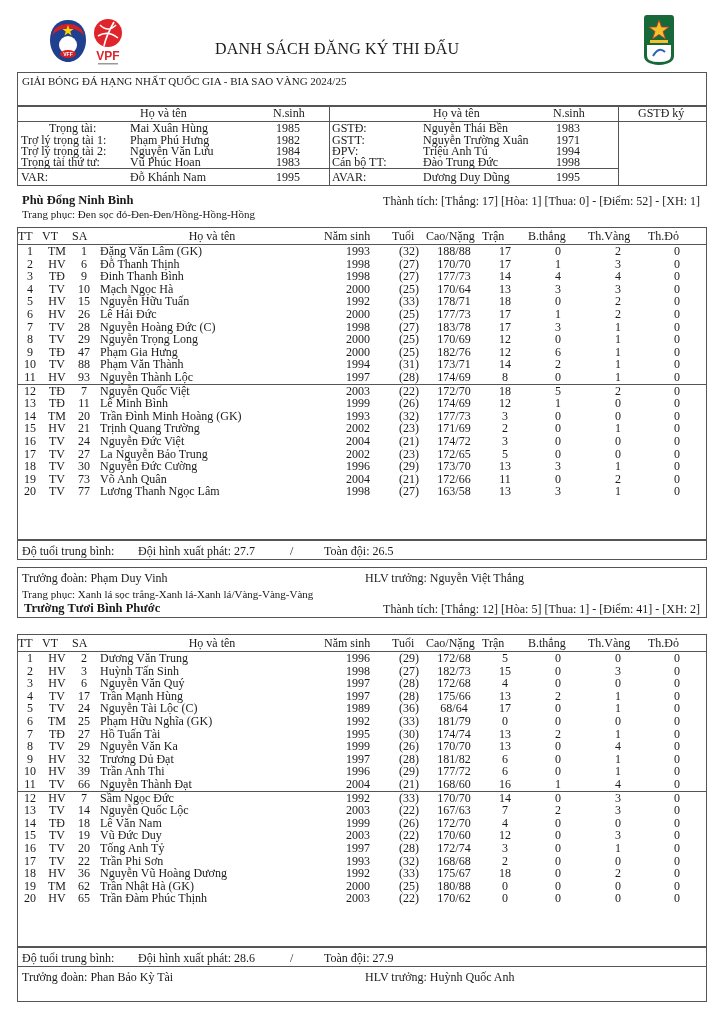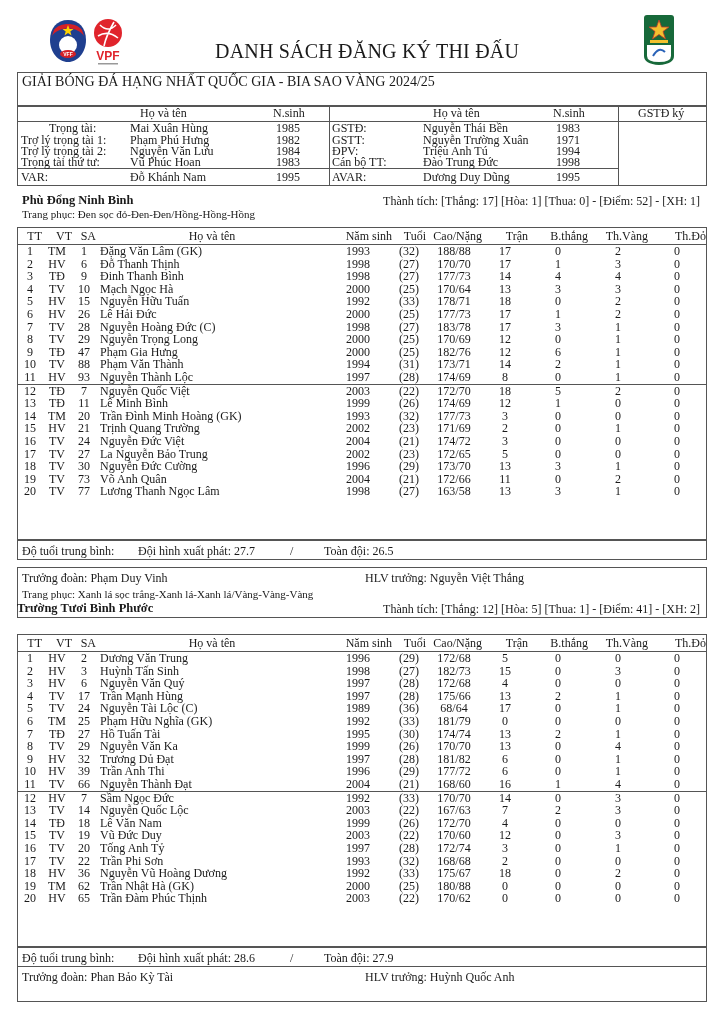--- a/index.html
+++ b/index.html
@@ -1,33 +1,33 @@
 <!DOCTYPE html>
 <html><head>
 <meta charset="utf-8">
 <style>
   html, body { margin:0; padding:0; background:#ffffff; }
   body { width:724px; height:1024px; position:relative; font-family:"Liberation Serif","DejaVu Serif",serif; color:#1a1a1a; overflow:hidden; }
   .abs { position:absolute; }
-  .title { left:215px; top:40px; font-size:20px; letter-spacing:0.2px; }
+  .title { left:215px; top:40px; font-size:16px; letter-spacing:0.2px; }
   .logo-vff { left:48px; top:18px; width:40px; height:46px; }
   .logo-vpf { left:92px; top:16px; width:32px; height:52px; }
   .logo-league { left:642px; top:14px; width:34px; height:52px; }
   .box { border:1px solid #555; box-sizing:border-box; }
-  .hdr { left:17px; top:72px; width:690px; height:34px; font-size:14px; line-height:15px; padding:1px 4px; }
+  .hdr { left:17px; top:72px; width:690px; height:34px; font-size:11px; line-height:15px; padding:1px 4px; }
   .off { left:17px; top:106px; width:690px; height:80px; font-size:12px; line-height:11.5px; }
   .off .vline { position:absolute; top:0; bottom:0; border-left:1px solid #555; }
   .off .hline { position:absolute; height:0; border-top:1px solid #555; }
   .off span { position:absolute; white-space:nowrap; }
   .team-name { font-weight:bold; font-size:12.5px; }
   .record { font-size:12px; text-align:right; }
   .kit { font-size:11px; }
   table.roster { border-collapse:collapse; font-size:12px; }
   .roster-wrap { left:17px; width:690px; }
-  .roster th { font-weight:normal; height:16px; padding:0; text-align:right; }
+  .roster th { font-weight:normal; height:16px; padding:0; text-align:left; }
   .roster td { padding:0; height:12.6px; line-height:12.6px; text-align:center; white-space:nowrap; }
   .roster td.name, .roster th.name { text-align:left; padding-left:4px; }
   .roster th.name { text-align:center; }
   .roster tr.sep td { border-top:1.5px solid #555; }
   .roster tr.head th { border-bottom:1px solid #555; }
   .avg { font-size:12px; left:17px; width:690px; height:20px; padding:3px 4px; box-sizing:border-box; }
   .sig { font-size:12px; left:17px; width:690px; padding:3px 4px; box-sizing:border-box; }
 </style>
 </head>
 <body>
@@ -414,21 +414,21 @@
   <span>Độ tuổi trung bình:</span>
   <span style="position:absolute;left:120px;">Đội hình xuất phát: 27.7</span>
   <span style="position:absolute;left:272px;">/</span>
   <span style="position:absolute;left:306px;">Toàn đội: 26.5</span>
 </div>
 <div class="abs box sig" style="top:559px;height:51px;margin-top:8px;">
   <span>Trưởng đoàn: Phạm Duy Vinh</span>
   <span style="position:absolute;left:347px;">HLV trưởng: Nguyễn Việt Thắng</span>
 </div>
 
-<div class="abs team-name" style="left:17px;top:601px;">Trường Tươi Bình Phước</div>
+<div class="abs team-name" style="left:24px;top:601px;">Trường Tươi Bình Phước</div>
 <div class="abs record" style="left:330px;top:602px;width:370px;">Thành tích: [Thắng: 12] [Hòa: 5] [Thua: 1] - [Điểm: 41] - [XH: 2]</div>
 <div class="abs kit" style="left:22px;top:588px;">Trang phục: Xanh lá sọc trắng-Xanh lá-Xanh lá/Vàng-Vàng-Vàng</div>
 
 <div class="abs box roster-wrap" style="top:634px;height:313px;">
   <table class="roster" id="roster1" style="width:688px;">
     <colgroup>
       <col style="width:24px">
         <col style="width:30px">
         <col style="width:24px">
         <col style="width:228px">

